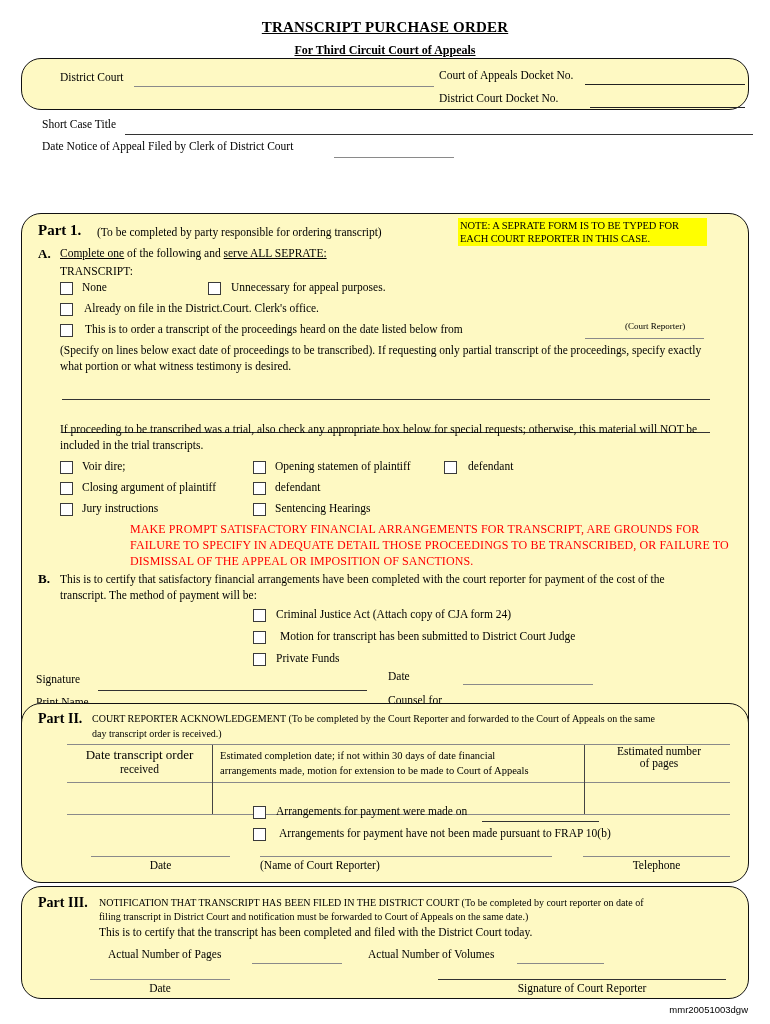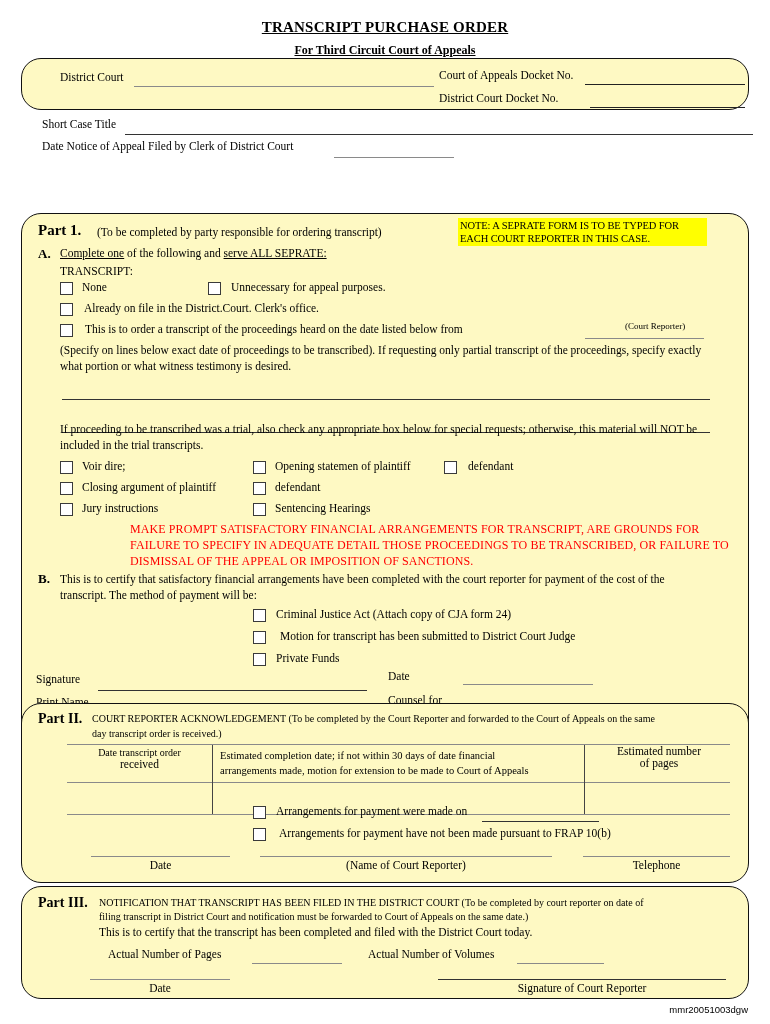--- a/index.html
+++ b/index.html
@@ -283,21 +283,21 @@
     <span class="lbl-sm" style="left:70px; top:9px;">COURT REPORTER ACKNOWLEDGEMENT (To be completed by the Court Reporter and forwarded to the  Court of Appeals on the same</span>
     <span class="lbl-sm" style="left:70px; top:24px;">day transcript order is received.)</span>
 
     <div class="rule rule-grey" style="left:45px; top:40px; width:663px;"></div>
     <div class="rule rule-grey" style="left:45px; top:78px; width:663px;"></div>
     <div class="rule rule-grey" style="left:45px; top:110px; width:663px;"></div>
     <div class="tbl-vline" style="left:190px; top:41px; height:69px;"></div>
     <div class="tbl-vline" style="left:562px; top:41px; height:69px;"></div>
 
     <div style="position:absolute; left:46px; top:43px; width:143px; text-align:center;">
-      <div class="center" style="font-size:10px;">Date  transcript order</div>
+      <div class="center" style="font-size:13px;">Date  transcript order</div>
       <div class="center" style="font-size:11.5px;">received</div>
     </div>
 
     <div style="position:absolute; left:198px; top:44px; width:360px;">
       <div style="font-size:10.5px; line-height:15px;">Estimated completion date; if not within 30 days of date financial</div>
       <div style="font-size:10.5px; line-height:15px;">arrangements made, motion for extension to be made to Court of Appeals</div>
     </div>
 
     <div style="position:absolute; left:566px; top:41px; width:142px; text-align:center;">
       <div class="center" style="font-size:11.5px;">Estimated number</div>
@@ -312,21 +312,21 @@
     <span class="para" style="left:254px; top:100px;">Arrangements for payment were made on</span>
     <div class="rule rule-thin" style="left:460px; top:117px; width:117px;"></div>
 
     <div class="cb" style="left:231px; top:124px;"></div>
     <span class="para" style="left:257px; top:122px;">Arrangements for payment have not been made pursuant to FRAP 10(b)</span>
 
     <div class="rule rule-grey" style="left:69px; top:152px; width:139px;"></div>
     <div style="position:absolute; left:69px; top:155px; width:139px; text-align:center; font-size:11.5px;">Date</div>
 
     <div class="rule rule-grey" style="left:238px; top:152px; width:292px;"></div>
-    <div style="position:absolute; left:238px; top:155px; width:292px; text-align:center; font-size:11.5px;">(Name of Court Reporter)</div>
+    <div style="position:absolute; left:238px; top:155px; width:292px; font-size:11.5px;">(Name of Court Reporter)</div>
 
     <div class="rule rule-grey" style="left:561px; top:152px; width:147px;"></div>
     <div style="position:absolute; left:561px; top:155px; width:147px; text-align:center; font-size:11.5px;">Telephone</div>
   </div>
 
   <div class="panel" id="part3-box">
 
     <span class="part-label-sm" style="left:16px; top:8px;">Part III.</span>
     <span class="lbl-sm" style="left:77px; top:24px;">filing transcript in District Court and notification must be forwarded to Court of Appeals on the same date.)</span>
     <span class="lbl-sm" style="left:77px; top:10px;">NOTIFICATION THAT TRANSCRIPT HAS BEEN FILED IN THE DISTRICT COURT (To be completed by court reporter on date of</span>

